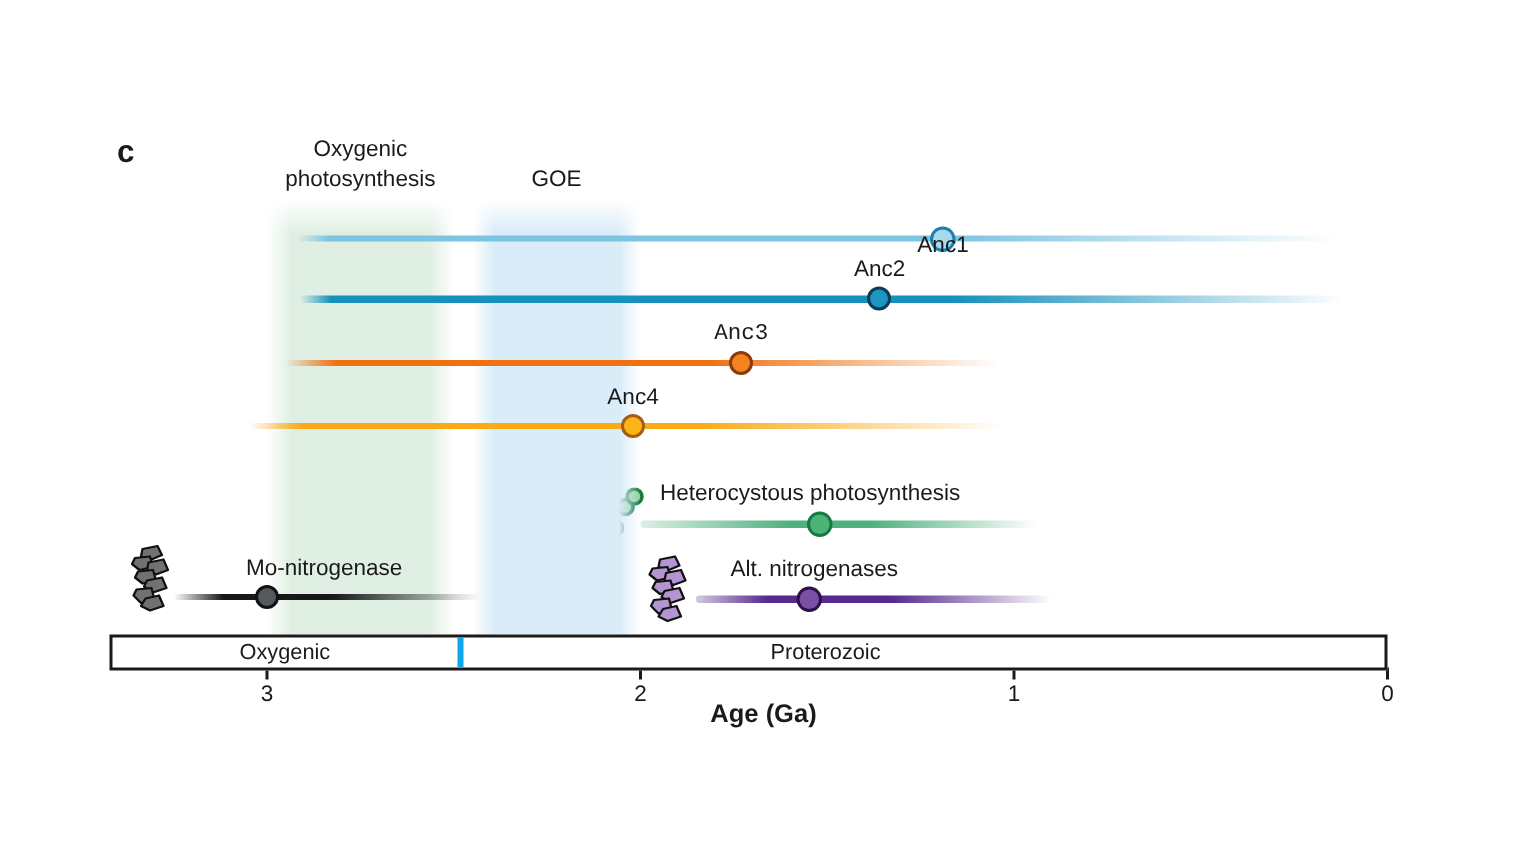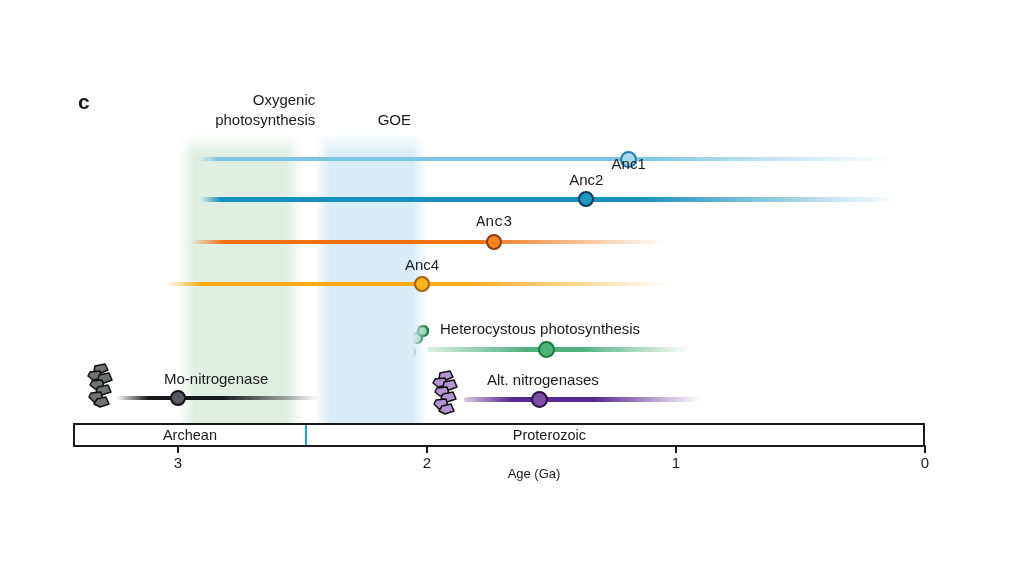--- a/index.html
+++ b/index.html
@@ -2,33 +2,33 @@
 <html><head>
 <meta charset="utf-8">
 <style>
   html,body{margin:0;padding:0;background:#fff;}
   .canvas{position:relative;width:1024px;height:576px;background:#fff;overflow:hidden;
           font-family:"Liberation Sans",sans-serif;color:#1a1a1a;}
   .panel-label{position:absolute;left:78px;top:90px;font-size:21px;font-weight:700;}
   .band{position:absolute;top:133px;height:290px;
         -webkit-mask-image:linear-gradient(to bottom,transparent 0,#000 22px);
         mask-image:linear-gradient(to bottom,transparent 0,#000 22px);}
-  .band-label{position:absolute;font-size:15px;text-align:right;line-height:1.35;}
+  .band-label{position:absolute;font-size:15px;text-align:center;line-height:1.35;}
   .line{position:absolute;border-radius:2px;}
   .marker{position:absolute;border-radius:50%;box-sizing:border-box;}
   .series-label{position:absolute;font-size:15px;white-space:nowrap;}
   .series-label.center{text-align:center;width:120px;}
   .era-box{position:absolute;left:73px;top:423px;width:852px;height:24px;
            border:2px solid #1a1a1a;box-sizing:border-box;background:#fff;}
   .era-seg{position:absolute;top:0;height:100%;display:flex;align-items:center;
            justify-content:center;font-size:14.5px;box-sizing:border-box;}
-  .era-seg.divided{border-left:2px solid #0ea5e9;}
+  .era-seg.divided{border-left:4px solid #0ea5e9;}
   .tick-line{position:absolute;top:445px;width:2px;height:8px;background:#1a1a1a;}
   .tick-num{position:absolute;top:454px;width:30px;text-align:center;font-size:15px;}
-  .axis-label{position:absolute;top:466px;left:474px;width:120px;text-align:center;font-size:13px;}
+  .axis-label{position:absolute;top:466px;left:449px;width:120px;text-align:center;font-size:17px;font-weight:bold;}
   .icon{position:absolute;}
 </style>
 </head>
 <body>
 
 <div class="canvas">
   <div class="panel-label">c</div>
 
   <div class="chart-area">
 
@@ -93,17 +93,17 @@
       <div class="tick-num" style="left: 163px;">3</div>
       <div class="tick-line" style="left: 426px;"></div>
       <div class="tick-num" style="left: 412px;">2</div>
       <div class="tick-line" style="left: 675px;"></div>
       <div class="tick-num" style="left: 661px;">1</div>
       <div class="tick-line" style="left: 924px;"></div>
       <div class="tick-num" style="left: 910px;">0</div>
     </div>
 
   <div class="era-box">
-      <div class="era-seg" style="left: 0.42px; width: 229.08px;">Archean</div>
+      <div class="era-seg" style="left: 0.42px; width: 229.08px;">Oxygenic</div>
       <div class="era-seg divided" style="left: 229.5px; width: 487.791px;">Proterozoic</div>
     </div>
   <div class="axis-label">Age (Ga)</div>
 </div>
 
 </body></html>

